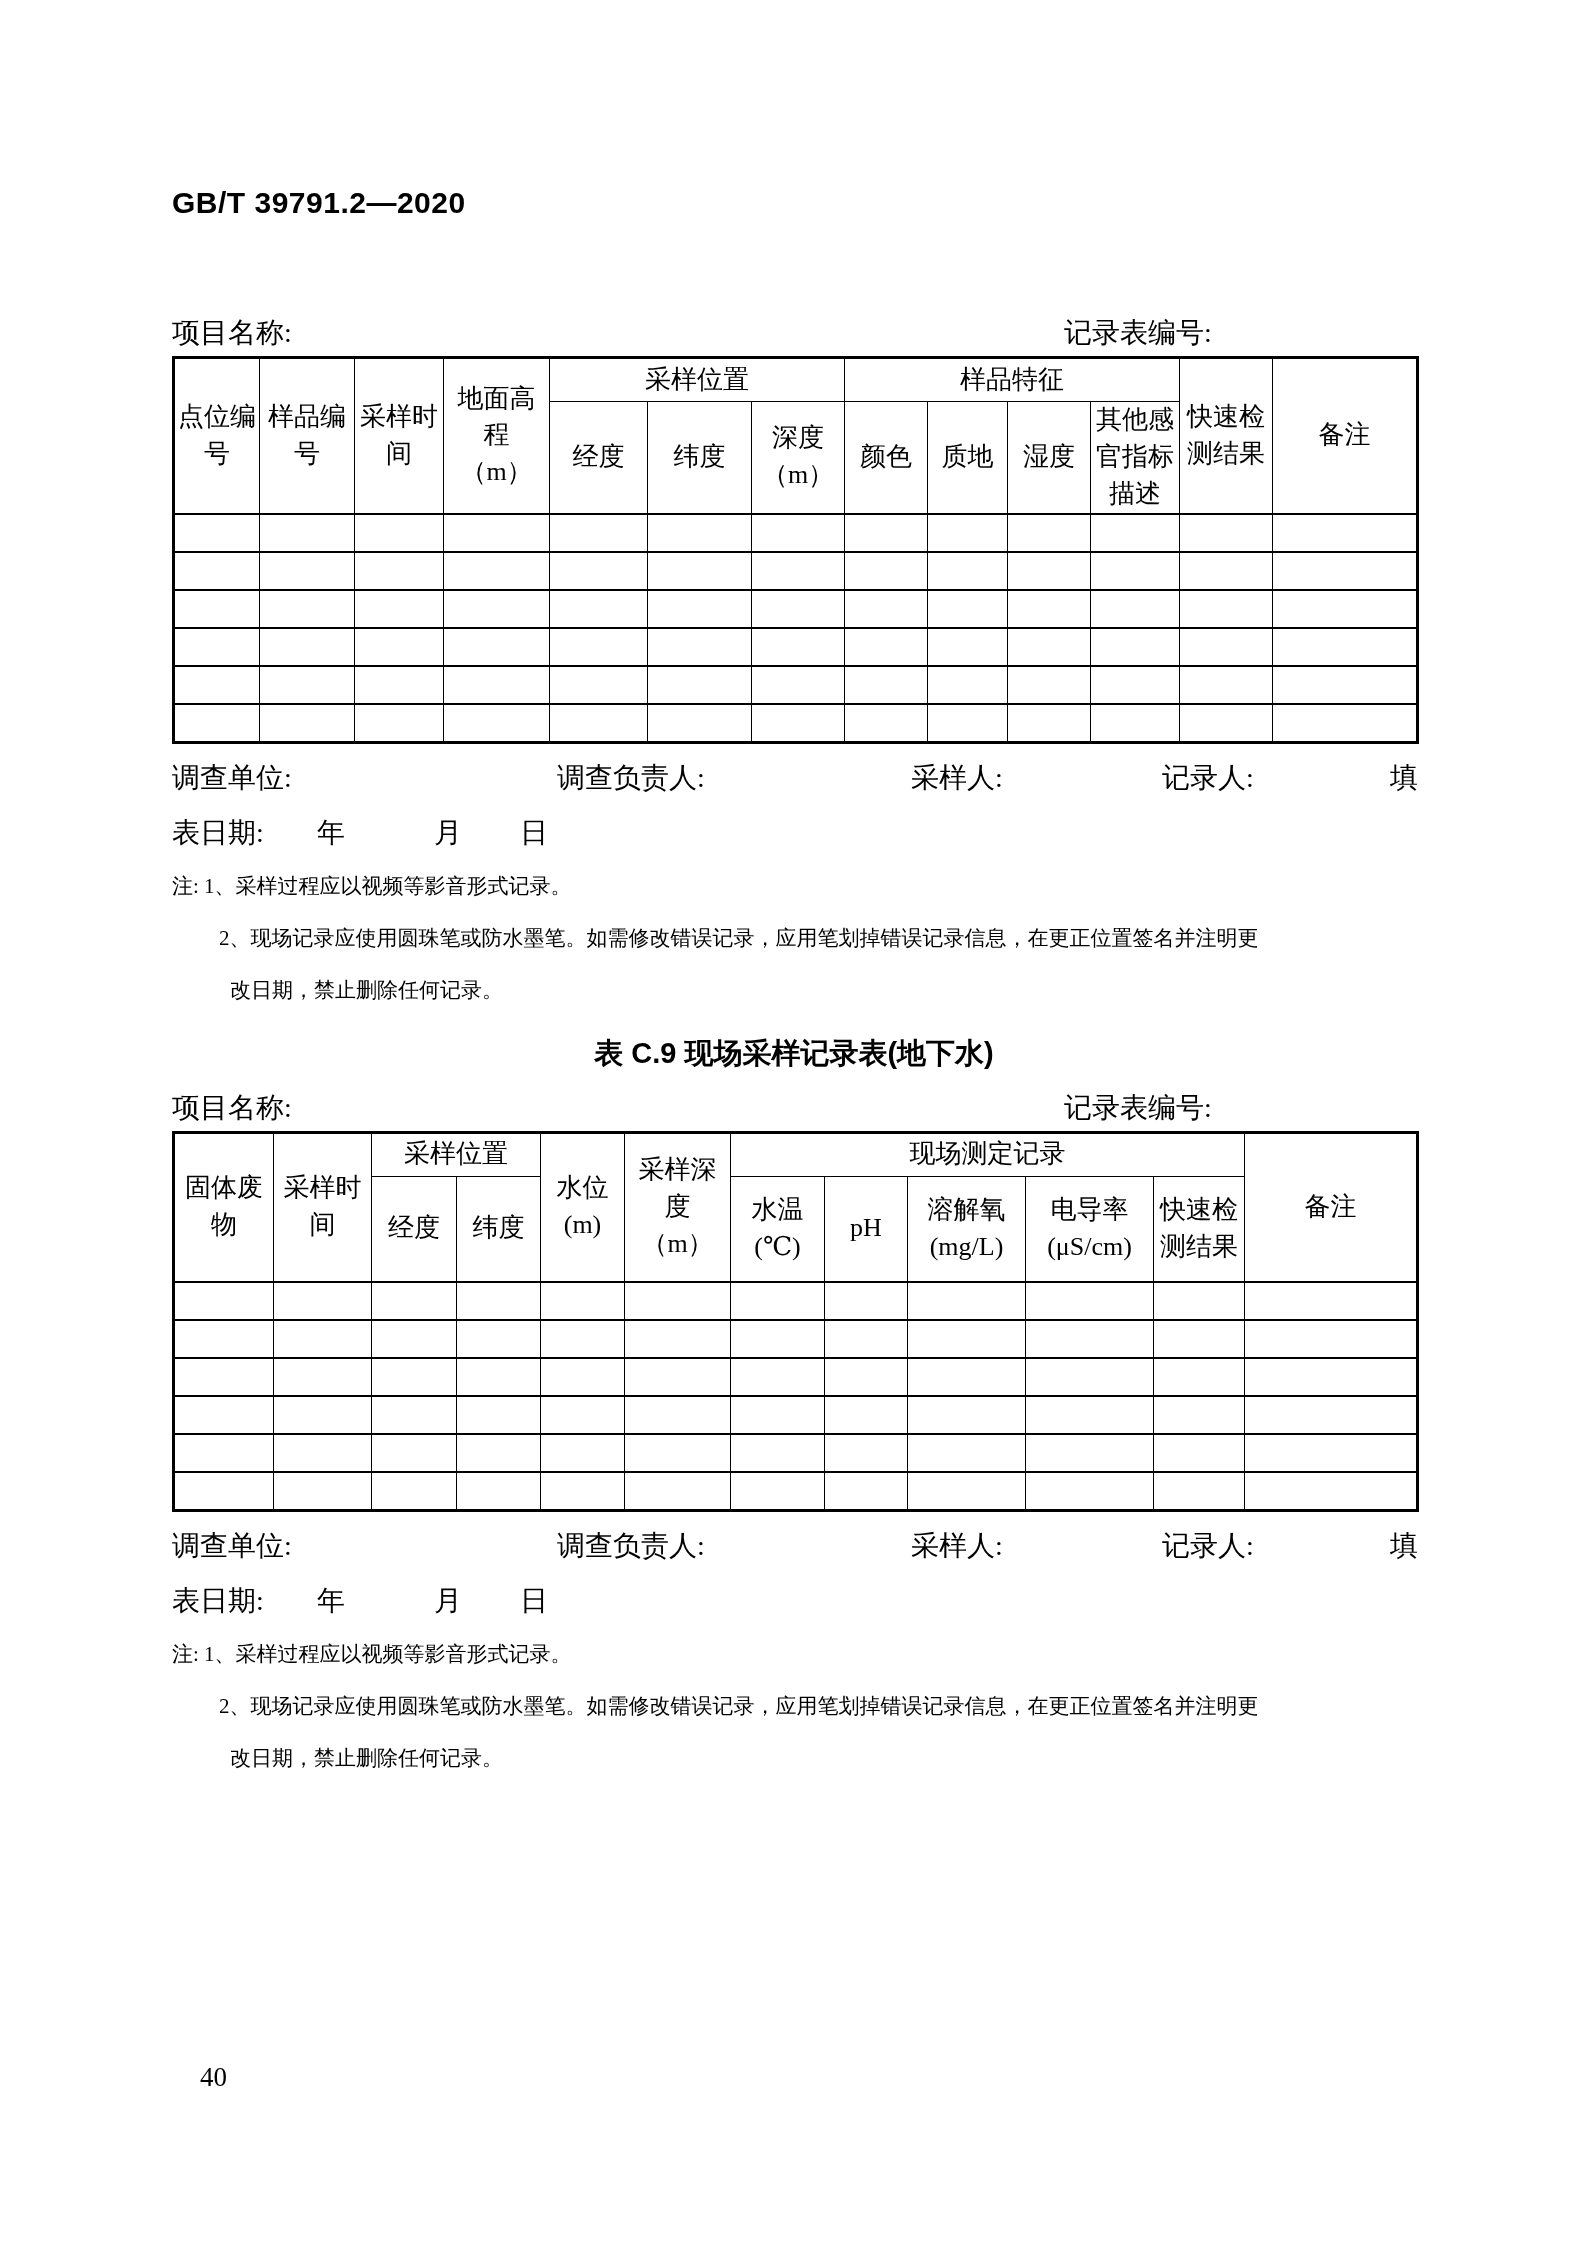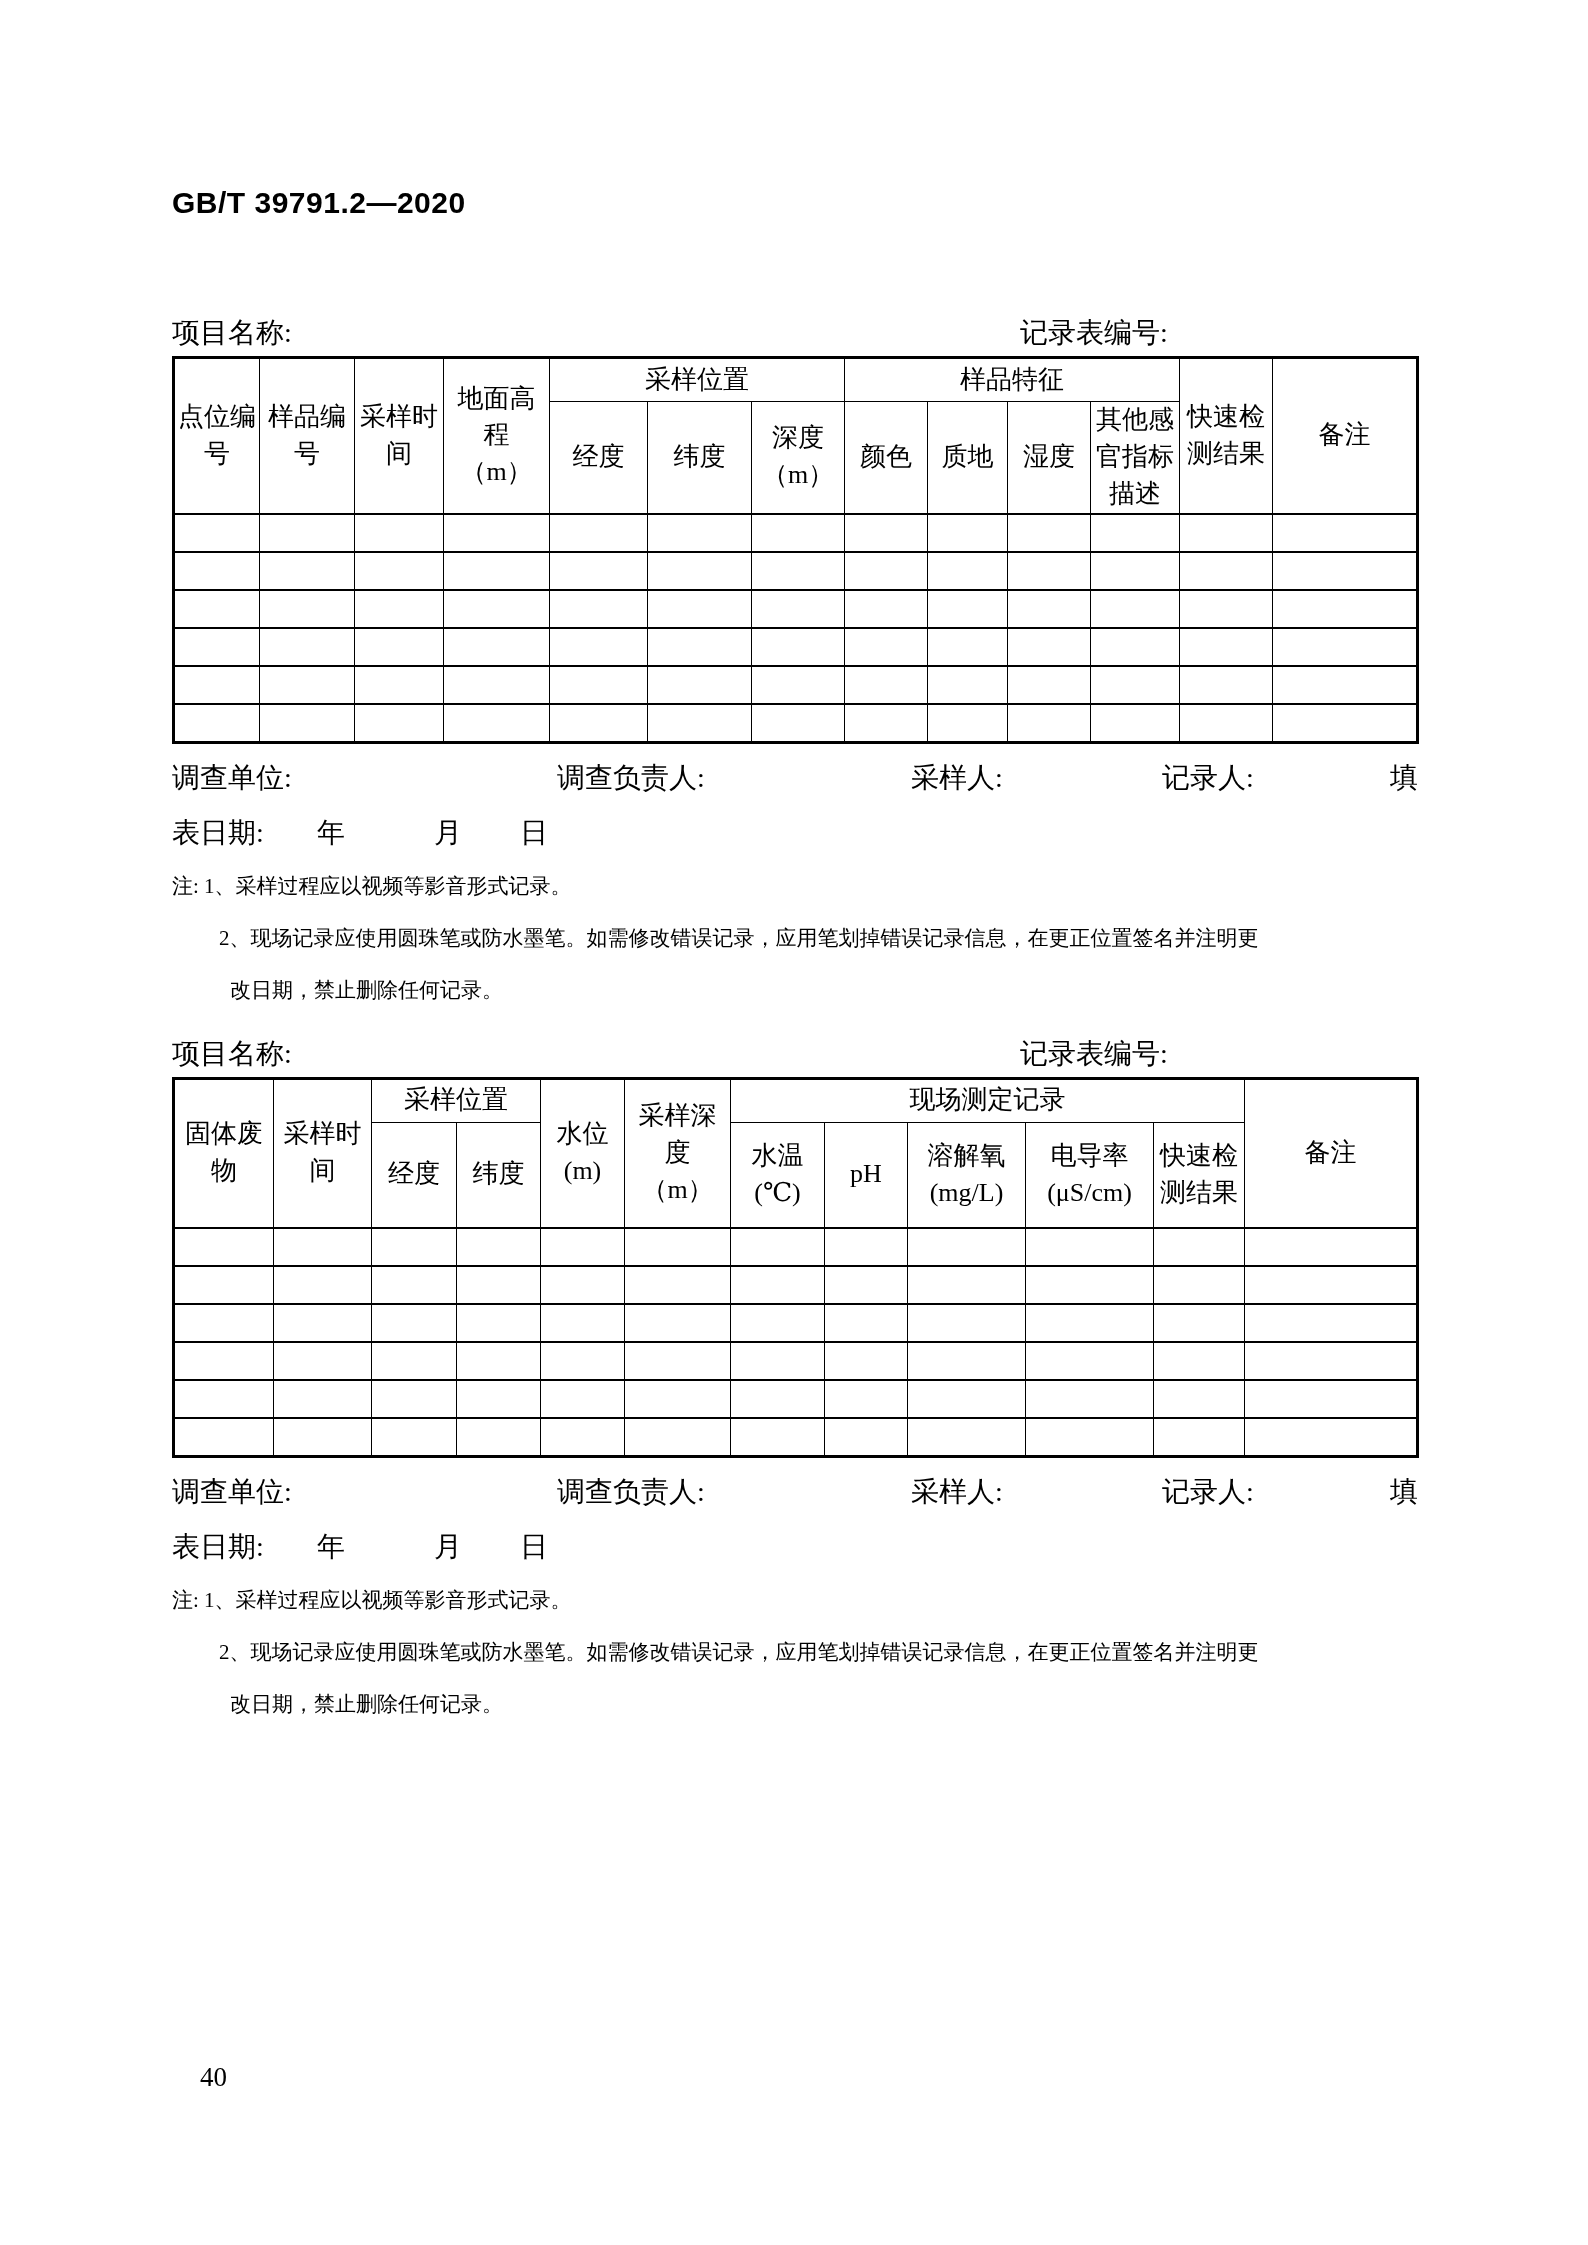--- a/index.html
+++ b/index.html
@@ -21,21 +21,21 @@
   }
   .record-section { width: 1244px; }
   .record-section + .record-section { margin-top: 28px; }
   .section-title {
     margin: 0; text-align: center;
     font-family: "Liberation Sans", "DejaVu Sans", sans-serif;
     font-weight: 700; font-size: 29px; line-height: 36px;
   }
   .labels-row { position: relative; margin-top: 18px; height: 38px; font-size: 28px; line-height: 38px; }
   .labels-row .project  { position: absolute; left: 0; top: 0; }
-  .labels-row .recordno { position: absolute; left: 848px; top: 0; }
+  .labels-row .recordno { position: absolute; left: 892px; top: 0; }
 
   table.record-table {
     border-collapse: collapse; table-layout: fixed;
     width: 1244px; margin-top: 4px;
     border: 3px solid #000;
   }
   table.record-table th, table.record-table td {
     border: 1px solid #000;
     padding: 0 2px;
     font-weight: normal;
@@ -229,20 +229,21 @@
       <span class="date-day">日</span>
     </div>
     <div class="notes">
         <div class="note note-1">注: 1、采样过程应以视频等影音形式记录。</div>
         <div class="note note-2">2、现场记录应使用圆珠笔或防水墨笔。如需修改错误记录，应用笔划掉错误记录信息，在更正位置签名并注明更</div>
         <div class="note note-3">改日期，禁止删除任何记录。</div>
       </div>
   </section>
 
   <section class="record-section">
+    <h2 class="section-title">表 C.9  现场采样记录表(地下水)</h2>
     <div class="labels-row">
       <span class="project">项目名称:</span>
       <span class="recordno">记录表编号:</span>
     </div>
     <table class="record-table">
         <colgroup>
           <col style="width: 100px;">
           <col style="width: 98px;">
           <col style="width: 85px;">
           <col style="width: 84px;">

